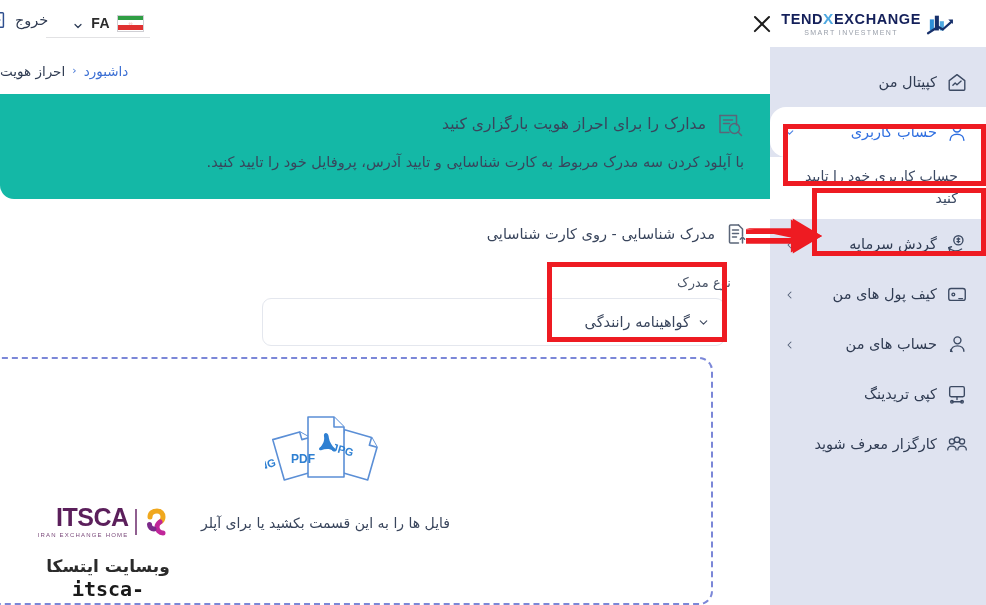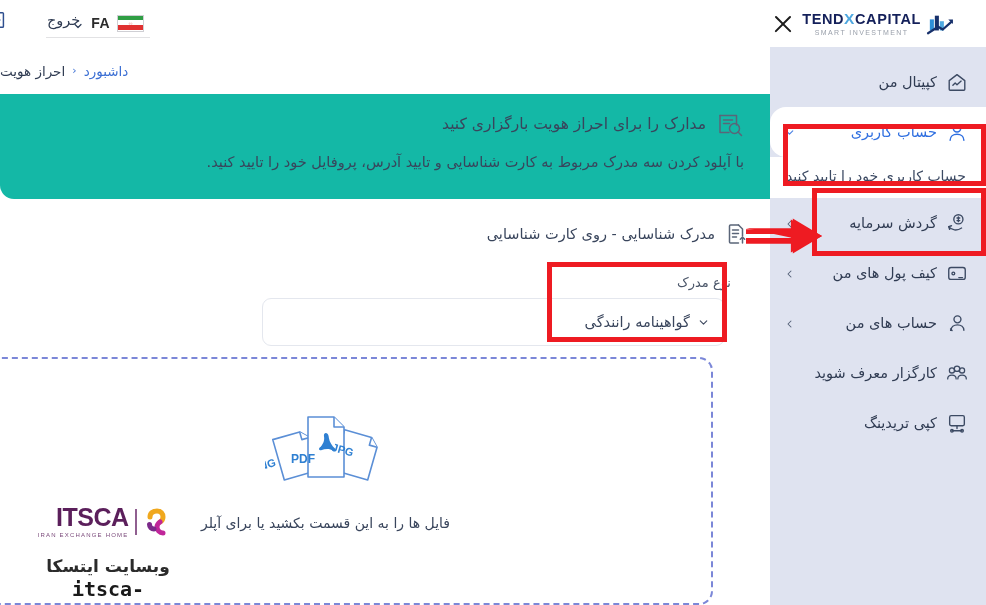--- a/index.html
+++ b/index.html
@@ -107,21 +107,21 @@
     background: #ffffff;
     border-radius: 16px 0 0 16px;
     color: #2f6fe0;
   }
   .nav-item.active .nav-label { color: #2f6fe0; }
   .nav-sub {
     background: #ffffff;
     color: #3c4a63;
     font-size: 14px;
     line-height: 1.55;
-    padding: 9px 20px 10px 14px;
+    padding: 9px 28px 10px 14px;
     text-align: right;
     cursor: pointer;
   }
 
   
   .topbar {
     position: absolute;
     top: 0; left: 0;
     width: 770px; height: 47px;
     background: #ffffff;
@@ -170,21 +170,21 @@
   .exit-btn {
     position: absolute;
     left: -14px; top: 9px;
     display: flex; align-items: center;
     gap: 7px;
     cursor: pointer;
     color: #2f3b52;
     font-size: 14.5px;
     direction: rtl;
   }
-  .exit-label { white-space: nowrap; margin-left: 32px; }
+  .exit-label { white-space: nowrap; }
   .exit-icon { width: 22px; height: 22px; flex: 0 0 auto; }
 
   
   .crumb-strip {
     position: absolute;
     top: 47px; left: 0;
     width: 770px; height: 47px;
     background: #ffffff;
     display: flex;
     align-items: center;
@@ -463,21 +463,21 @@
           <svg viewBox="0 0 30 26" width="28" height="24">
             <rect x="4" y="8" width="4.4" height="12" fill="#2f8fd8"></rect>
             <rect x="9.4" y="4" width="4.4" height="16" fill="#17306b"></rect>
             <rect x="14.8" y="10" width="4.4" height="10" fill="#4fa8e0"></rect>
             <path d="M2 23l11-7 5 3 9-8" fill="none" stroke="#17306b" stroke-width="2.4" stroke-linecap="round" stroke-linejoin="round"></path>
             <path d="M24 8h5v5z" fill="#17306b"></path>
           </svg>
         </span>
         <span class="logo-text-block">
           <span class="logo-word">
-            <span>CAPITAL</span>
+            <span>EXCHANGE</span>
               <span class="xglyph">X</span>
               <span>TEND</span>
           </span>
           <span class="logo-tag">SMART INVESTMENT</span>
         </span>
       </div>
       <span class="close-x"></span>
     </div>
 
     <div class="nav">
@@ -551,48 +551,48 @@
             <path d="M5.5 20c0-3.8 3.1-6 7-6s7 2.2 7 6"></path>
             <path d="M5 18.5l1.6 1.6M5 20.1h1.6"></path>
           </svg>
         </span>
         <span class="nav-label">حساب های من</span>
         <span class="chev">
           <svg viewBox="0 0 24 24" width="12" height="12" fill="none" stroke="#3c4a63" stroke-width="2.1" stroke-linecap="round" stroke-linejoin="round">
               <path d="M14 6l-6 6 6 6"></path>
             </svg>
         </span>
+      </div>
+
+      <div class="nav-item">
+        <span class="nav-icon">
+          <svg viewBox="0 0 24 24" width="22" height="22" fill="none" stroke="#3c4a63" stroke-width="1.5" stroke-linecap="round" stroke-linejoin="round">
+            <rect x="4" y="4" width="16" height="11" rx="1.6"></rect>
+            <path d="M12 15v3"></path>
+            <path d="M6.5 20.5h11"></path>
+            <circle cx="6.5" cy="20.5" r="1.4"></circle>
+            <circle cx="17.5" cy="20.5" r="1.4"></circle>
+          </svg>
+        </span>
+        <span class="nav-label">کپی تریدینگ</span>
       </div>
 
       <div class="nav-item">
         <span class="nav-icon">
           <svg viewBox="0 0 26 24" width="22" height="22" fill="none" stroke="#3c4a63" stroke-width="1.5" stroke-linecap="round" stroke-linejoin="round">
             <circle cx="7" cy="9" r="3"></circle>
             <circle cx="19" cy="9" r="3"></circle>
             <circle cx="13" cy="7" r="3.2"></circle>
             <path d="M2 19c0-3 2.3-4.6 5-4.6s5 1.6 5 4.6"></path>
             <path d="M14 19c0-3 2.3-4.6 5-4.6s5 1.6 5 4.6"></path>
           </svg>
         </span>
         <span class="nav-label">کارگزار معرف شوید</span>
       </div>
 
-      <div class="nav-item">
-        <span class="nav-icon">
-          <svg viewBox="0 0 24 24" width="22" height="22" fill="none" stroke="#3c4a63" stroke-width="1.5" stroke-linecap="round" stroke-linejoin="round">
-            <rect x="4" y="4" width="16" height="11" rx="1.6"></rect>
-            <path d="M12 15v3"></path>
-            <path d="M6.5 20.5h11"></path>
-            <circle cx="6.5" cy="20.5" r="1.4"></circle>
-            <circle cx="17.5" cy="20.5" r="1.4"></circle>
-          </svg>
-        </span>
-        <span class="nav-label">کپی تریدینگ</span>
-      </div>
-
     </div>
   </div>
 
   <div class="anno anno-box" style="left:783px; top:124px; width:203px; height:62px;"></div>
 
   <div class="anno anno-box" style="left:812px; top:188px; width:174px; height:68px;"></div>
 
   <div class="anno anno-box" style="left:547px; top:262px; width:180px; height:80px;"></div>
 
   <div class="anno" style="left:744px; top:212px; width:80px; height:40px;">

